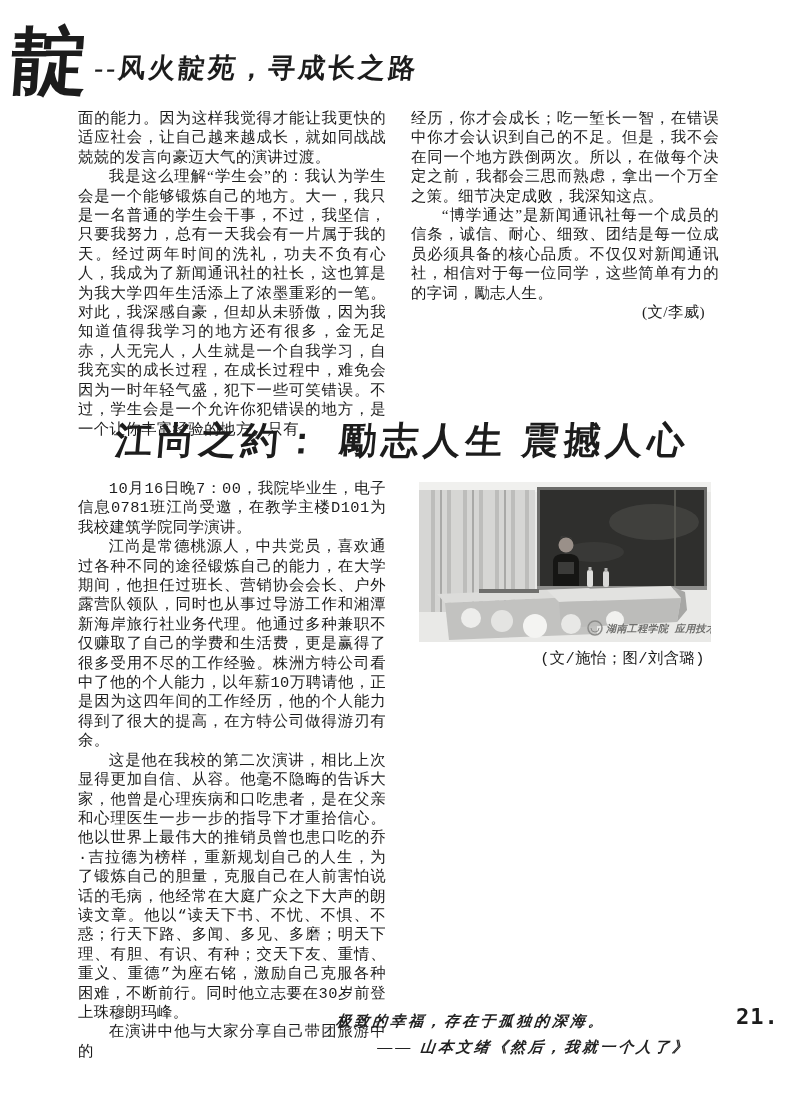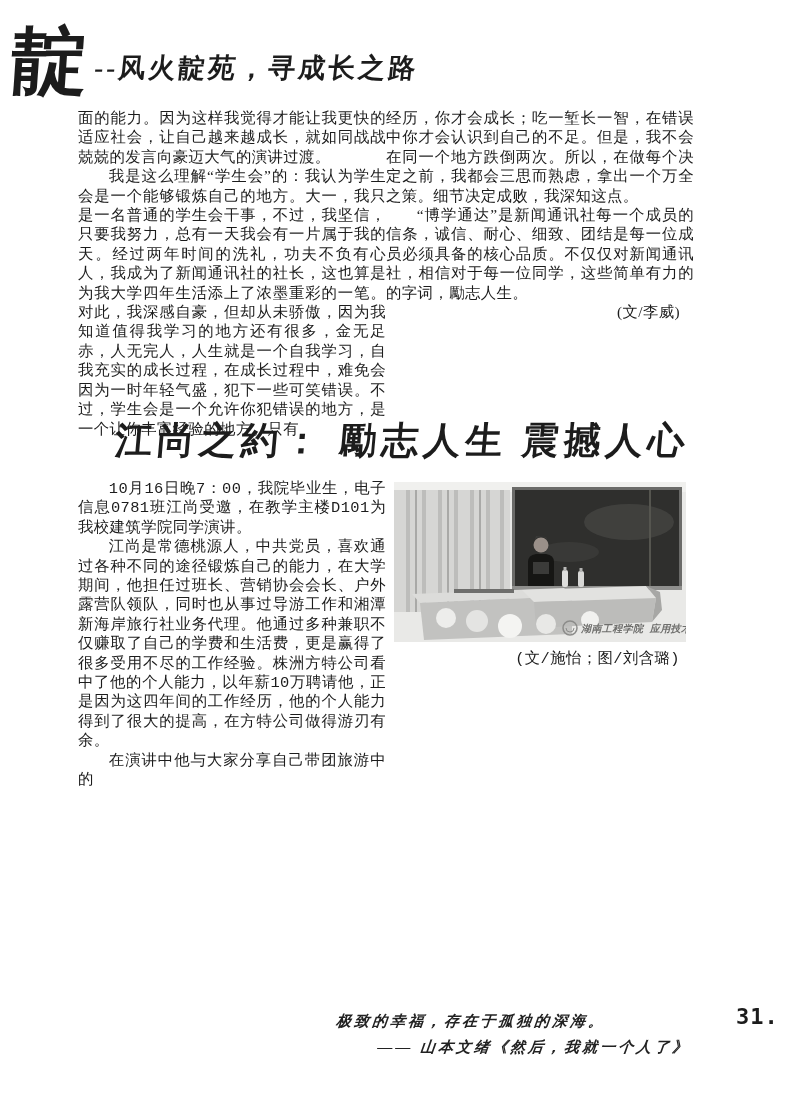--- a/index.html
+++ b/index.html
@@ -22,21 +22,21 @@
     transform:skewX(-4deg);
   }
   .tagline{
     font-size:27px;font-weight:bold;letter-spacing:3px;
     padding:0 0 10px 6px;transform:skewX(-6deg);
     white-space:nowrap;
   }
   
   .two-col{
     position:absolute;left:78px;width:641px;
-    display:flex;justify-content:flex-start;
+    display:flex;justify-content:space-between;
   }
   .col{
     width:308px;font-size:15.4px;line-height:19.4px;
     text-align:justify;letter-spacing:0.4px;
   }
   .col p{margin:0;}
   .col p.ind{text-indent:2em;}
   .byline{
     text-align:right;padding-right:14px;text-indent:0;
   }
@@ -86,20 +86,21 @@
       <p class="byline">(文/李威)</p>
     </div>
   </div>
 
   <div class="title2">江尚之約： 勵志人生 震撼人心</div>
 
   <div class="two-col" style="top:480px;font-family:Liberation Mono, monospace;">
     <div class="col">
       <p class="ind">10月16日晚7：00，我院毕业生，电子信息0781班江尚受邀，在教学主楼D101为我校建筑学院同学演讲。</p>
       <p class="ind">江尚是常德桃源人，中共党员，喜欢通过各种不同的途径锻炼自己的能力，在大学期间，他担任过班长、营销协会会长、户外露营队领队，同时也从事过导游工作和湘潭新海岸旅行社业务代理。他通过多种兼职不仅赚取了自己的学费和生活费，更是赢得了很多受用不尽的工作经验。株洲方特公司看中了他的个人能力，以年薪10万聘请他，正是因为这四年间的工作经历，他的个人能力得到了很大的提高，在方特公司做得游刃有余。</p>
+      <p class="ind">这是他在我校的第二次演讲，相比上次显得更加自信、从容。他毫不隐晦的告诉大家，他曾是心理疾病和口吃患者，是在父亲和心理医生一步一步的指导下才重拾信心。他以世界上最伟大的推销员曾也患口吃的乔·吉拉德为榜样，重新规划自己的人生，为了锻炼自己的胆量，克服自己在人前害怕说话的毛病，他经常在大庭广众之下大声的朗读文章。他以“读天下书、不忧、不惧、不惑；行天下路、多闻、多见、多磨；明天下理、有胆、有识、有种；交天下友、重情、重义、重德”为座右铭，激励自己克服各种困难，不断前行。同时他立志要在30岁前登上珠穆朗玛峰。</p>
       <p class="ind">在演讲中他与大家分享自己带团旅游中的</p>
     </div>
     <div class="col">
 
       <div class="photo-wrap">
         <svg width="292" height="160" viewBox="0 0 292 160" xmlns="http://www.w3.org/2000/svg">
           <rect x="0" y="0" width="292" height="160" fill="#e9e9e7"></rect>
 
           <rect x="0" y="0" width="292" height="10" fill="#f0f0ee"></rect>
 
@@ -162,15 +163,15 @@
 
       <p class="byline">(文/施怡；图/刘含璐)</p>
     </div>
   </div>
 
   <div class="footer-quote">
     <div class="l1">极致的幸福，存在于孤独的深海。</div>
     <div class="l2">—— 山本文绪《然后，我就一个人了》</div>
   </div>
 
-  <div class="page-num">31.</div>
+  <div class="page-num">21.</div>
 
 </div>
 
 </body></html>

